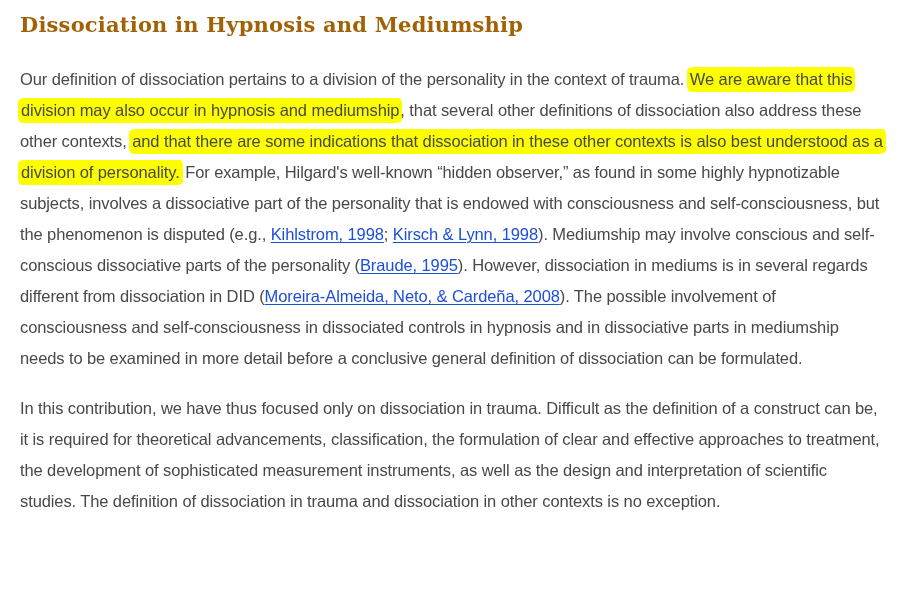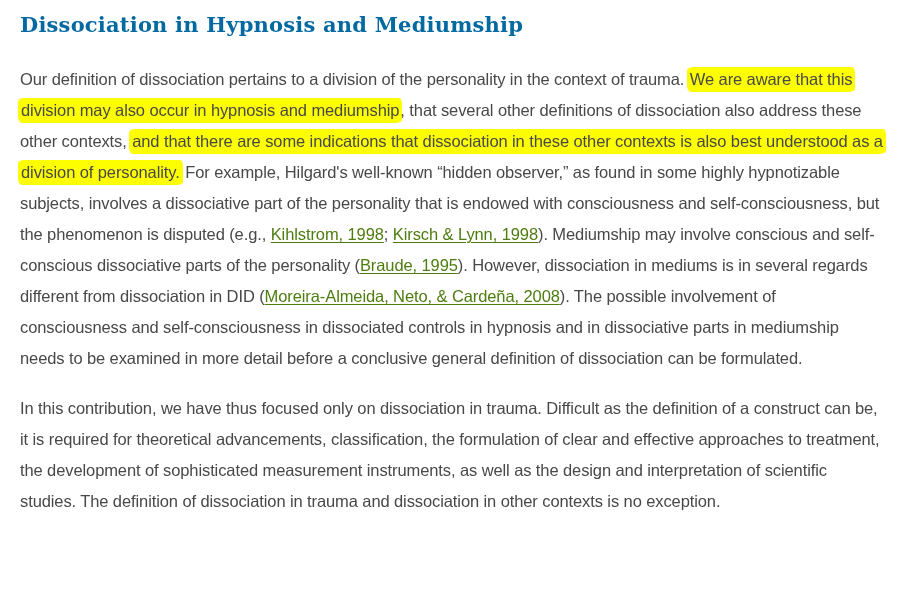--- a/index.html
+++ b/index.html
@@ -14,42 +14,42 @@
     font-family: "Liberation Sans", sans-serif;
   }
   .content {
     width: 864px;
     padding: 10px 0 0 20px;
   }
   h2.section-heading {
     font-family: "DejaVu Serif", serif;
     font-size: 21px;
     font-weight: 700;
-    color: #0369a1;
+    color: #a16207;
     letter-spacing: 0.2px;
     margin: 2px 0 27px 0;
   }
   p.body-para {
     font-size: 16.5px;
     line-height: 31px;
     color: #484848;
     letter-spacing: -0.1px;
     margin: 0 0 19px 0;
   }
   mark.hl {
     background-color: #fdff00;
     color: inherit;
     padding: 3px 3px 4px 3px;
     margin: 0 -2px;
     border-radius: 6px 3px 7px 4px / 4px 6px 3px 7px;
     -webkit-box-decoration-break: clone;
     box-decoration-break: clone;
   }
   a.cite {
-    color: #4d7c0f;
+    color: #1d4ed8;
     text-decoration: underline;
     text-decoration-thickness: 1px;
     text-underline-offset: 2px;
     cursor: pointer;
   }
 </style>
 </head>
 <body>
 
 <div class="content">

